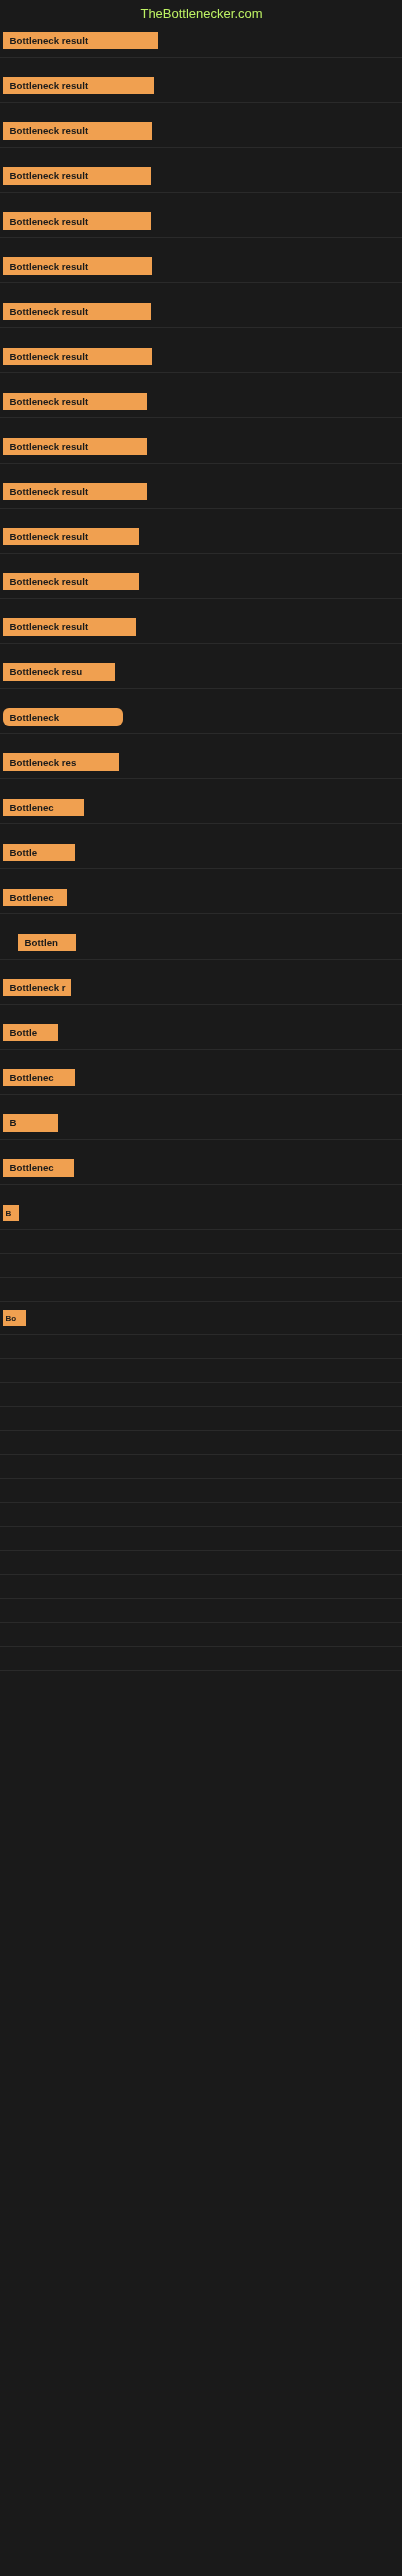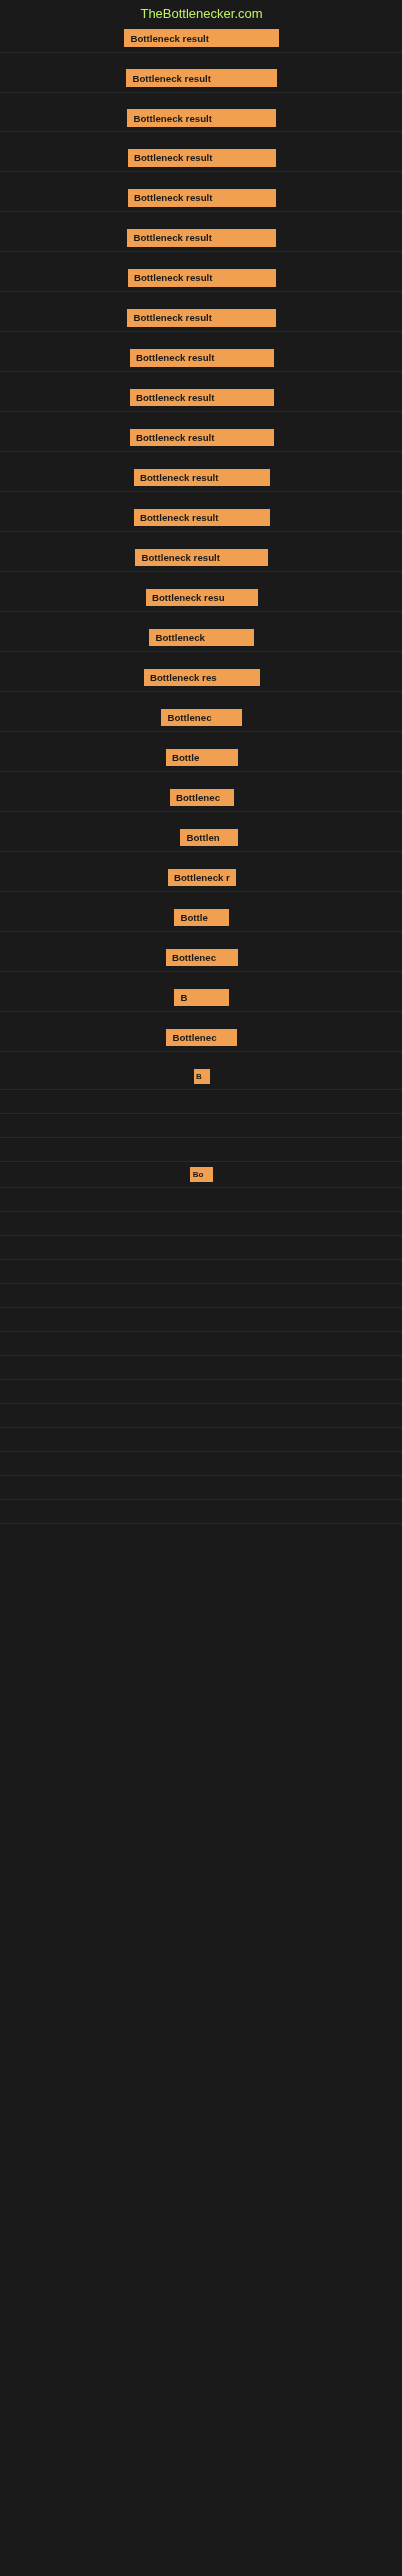--- a/index.html
+++ b/index.html
@@ -23,21 +23,20 @@
       padding: 6.4px 0 3.2px 0;
       font-weight: normal;
     }
 
     .bottleneck-item {
       display: flex;
       align-items: center;
       padding: 4.8px 3.2px;
       border-bottom: 0.8px solid #2a2a2a;
       position: relative;
-      flex-direction: column;
     }
 
     .bottleneck-badge {
       background-color: #f0a050;
       color: #1a1a1a;
       font-size: 9.7px;
       font-weight: bold;
       padding: 3.2px 6.4px;
       white-space: nowrap;
       overflow: hidden;
@@ -60,21 +59,21 @@
     .item-6 .bottleneck-badge { width: 149px; }
     .item-7 .bottleneck-badge { width: 148px; }
     .item-8 .bottleneck-badge { width: 149px; }
     .item-9 .bottleneck-badge { width: 144px; }
     .item-10 .bottleneck-badge { width: 144px; }
     .item-11 .bottleneck-badge { width: 144px; }
     .item-12 .bottleneck-badge { width: 136px; }
     .item-13 .bottleneck-badge { width: 136px; }
     .item-14 .bottleneck-badge { width: 133px; }
     .item-15 .bottleneck-badge { width: 112px; }
-    .item-16 .bottleneck-badge { width: 105px; }
+    .item-16 .bottleneck-badge { width: 120px; border-radius: 6px; }
     .item-17 .bottleneck-badge { width: 116px; }
     .item-18 .bottleneck-badge { width: 81px; }
     .item-19 .bottleneck-badge { width: 72px; }
     .item-20 .bottleneck-badge { width: 64px; }
     .item-21 .bottleneck-badge { width: 58px; margin-left: 15px; }
     .item-22 .bottleneck-badge { width: 68px; }
     .item-23 .bottleneck-badge { width: 55px; }
     .item-24 .bottleneck-badge { width: 72px; }
     .item-25 .bottleneck-badge { width: 55px; }
     .item-26 .bottleneck-badge { width: 71px; }

